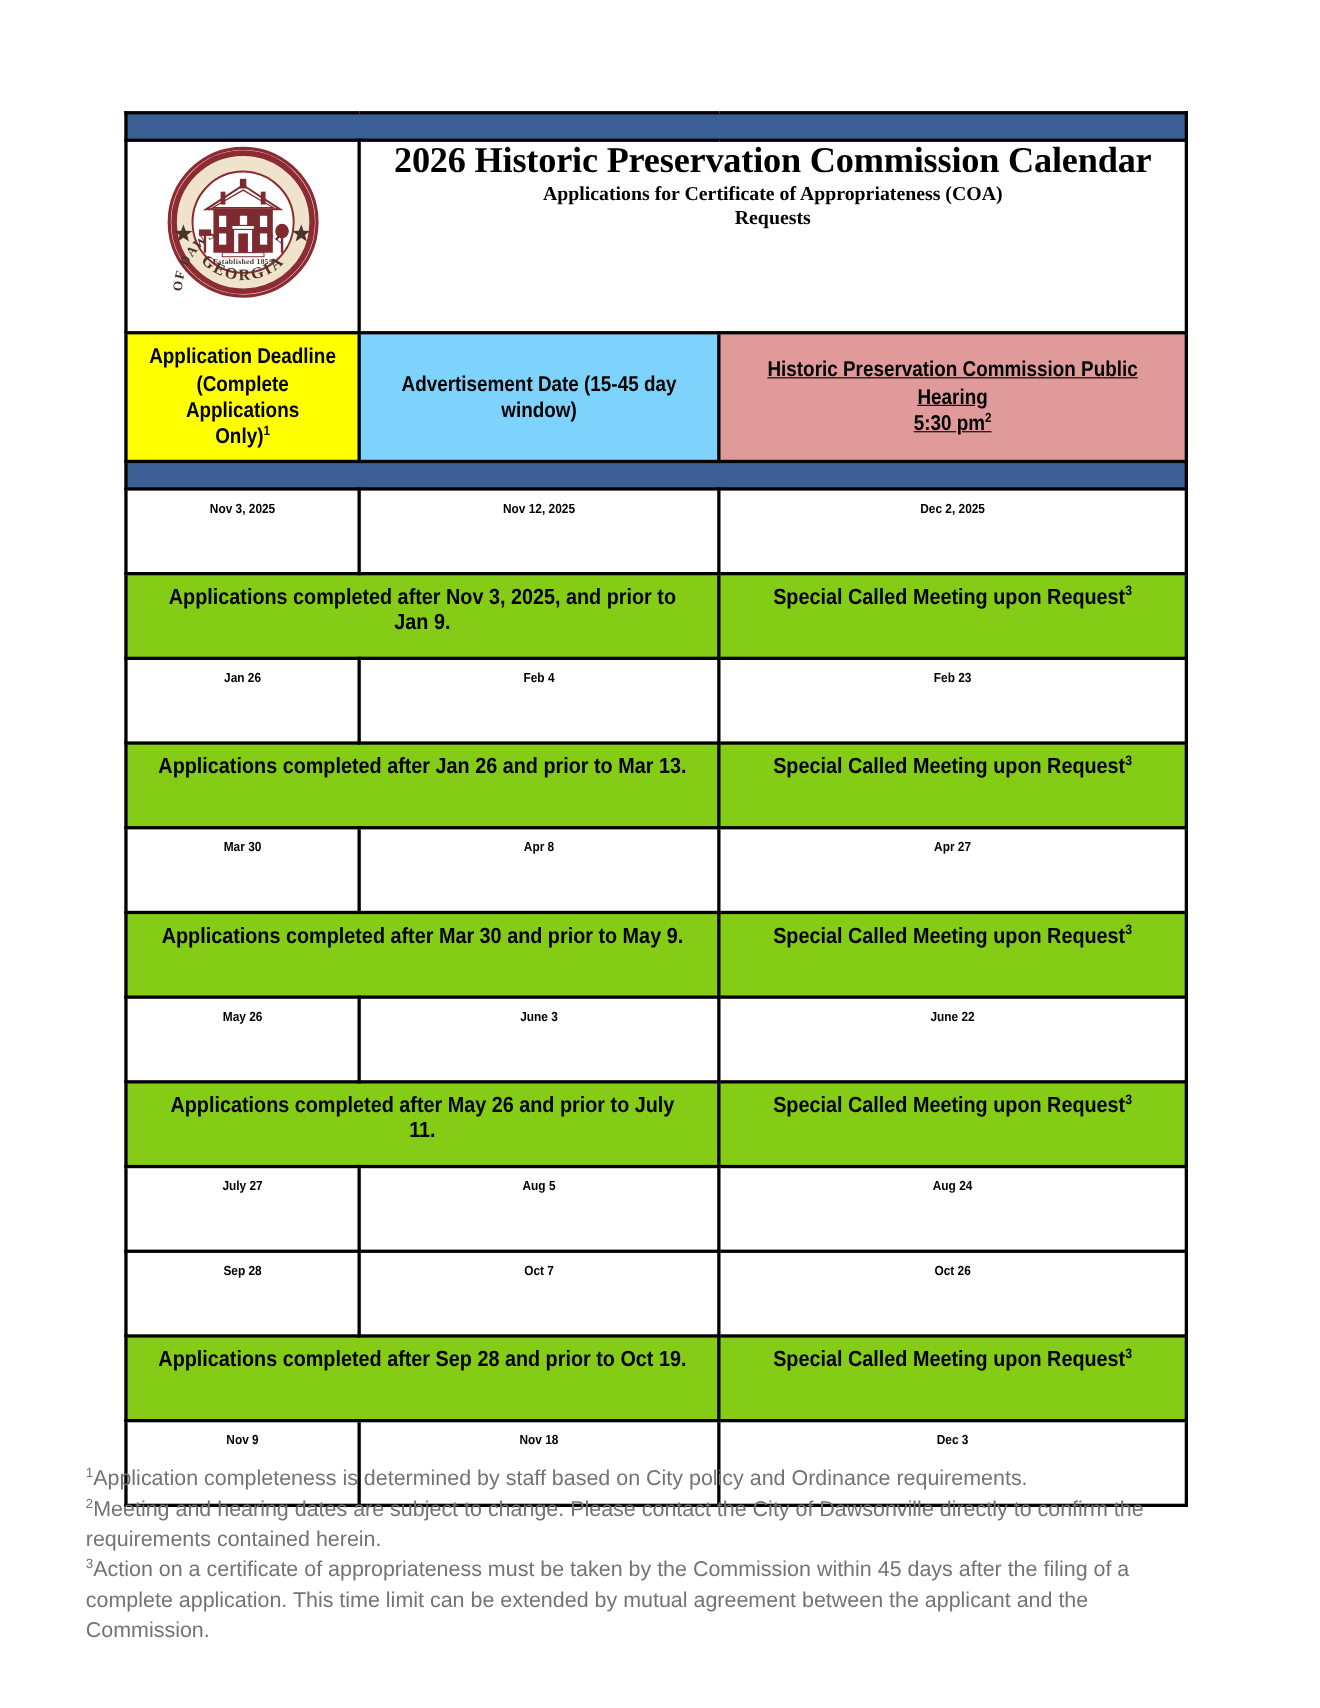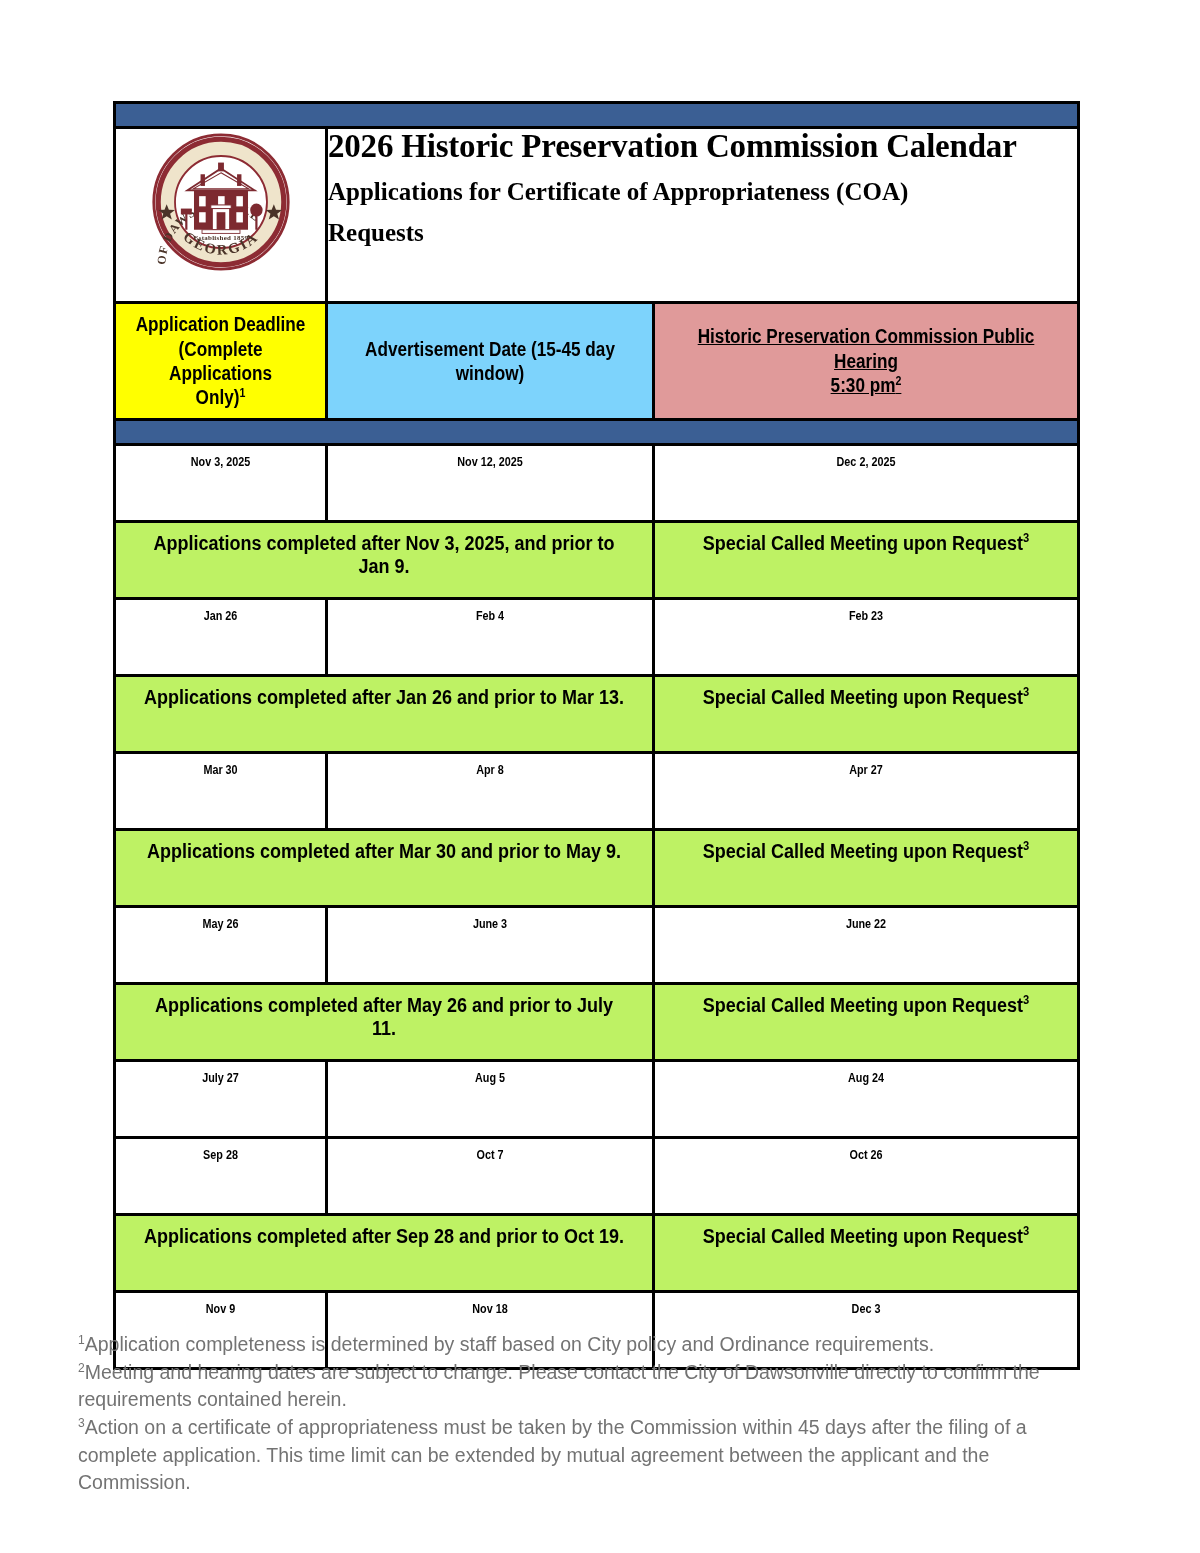--- a/index.html
+++ b/index.html
@@ -53,38 +53,39 @@
 
   
   .logo-cell {
     width: 212px;
     text-align: center;
     vertical-align: middle;
     height: 172px;
     background: #ffffff;
   }
   .title-cell {
+    text-align: center;
     vertical-align: middle;
     background: #ffffff;
     padding: 4px 6px 10px 6px;
   }
   .title-main {
     font-family: "Liberation Serif", serif;
     font-weight: bold;
     font-size: 33px;
     line-height: 1.08;
     letter-spacing: -0.2px;
     white-space: nowrap;
   }
   .title-sub {
     font-family: "Liberation Serif", serif;
     font-weight: bold;
-    font-size: 25px;
+    font-size: 18px;
     line-height: 1.18;
-    margin-top: 12px;
+    margin-top: 1px;
   }
 
   
   .seal {
     width: 146px;
     height: 146px;
     display: inline-block;
   }
 
   
@@ -119,21 +120,21 @@
   }
   .data-row td .dv { display:block; transform: scaleX(0.9); }
 
   .note-row td {
     height: 65px;
     text-align: center;
     vertical-align: top;
     font-weight: bold;
     font-size: 20px;
     padding-top: 9px;
-    background: #bef264;
+    background: #84cc16;
   }
   .note-row td .dv { display:block; transform: scaleX(0.9); }
 
   sup { font-size: 0.62em; vertical-align: super; line-height: 0; }
 
   
   .footnotes {
     position: absolute;
     left: 78px;
     top: 1331px;

